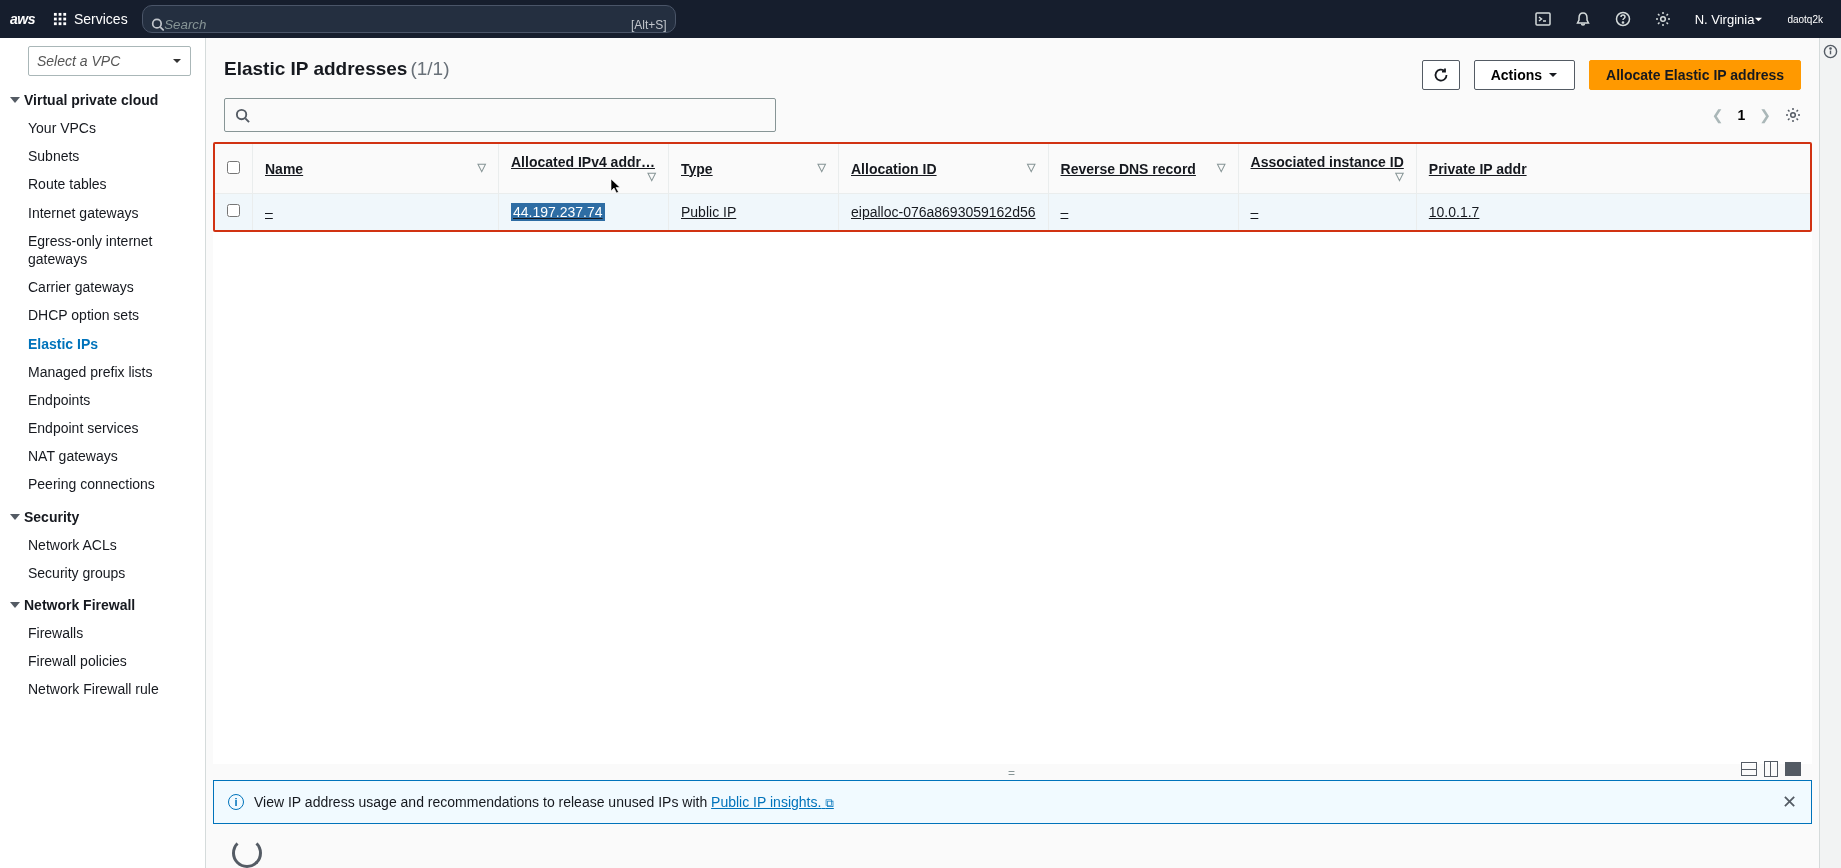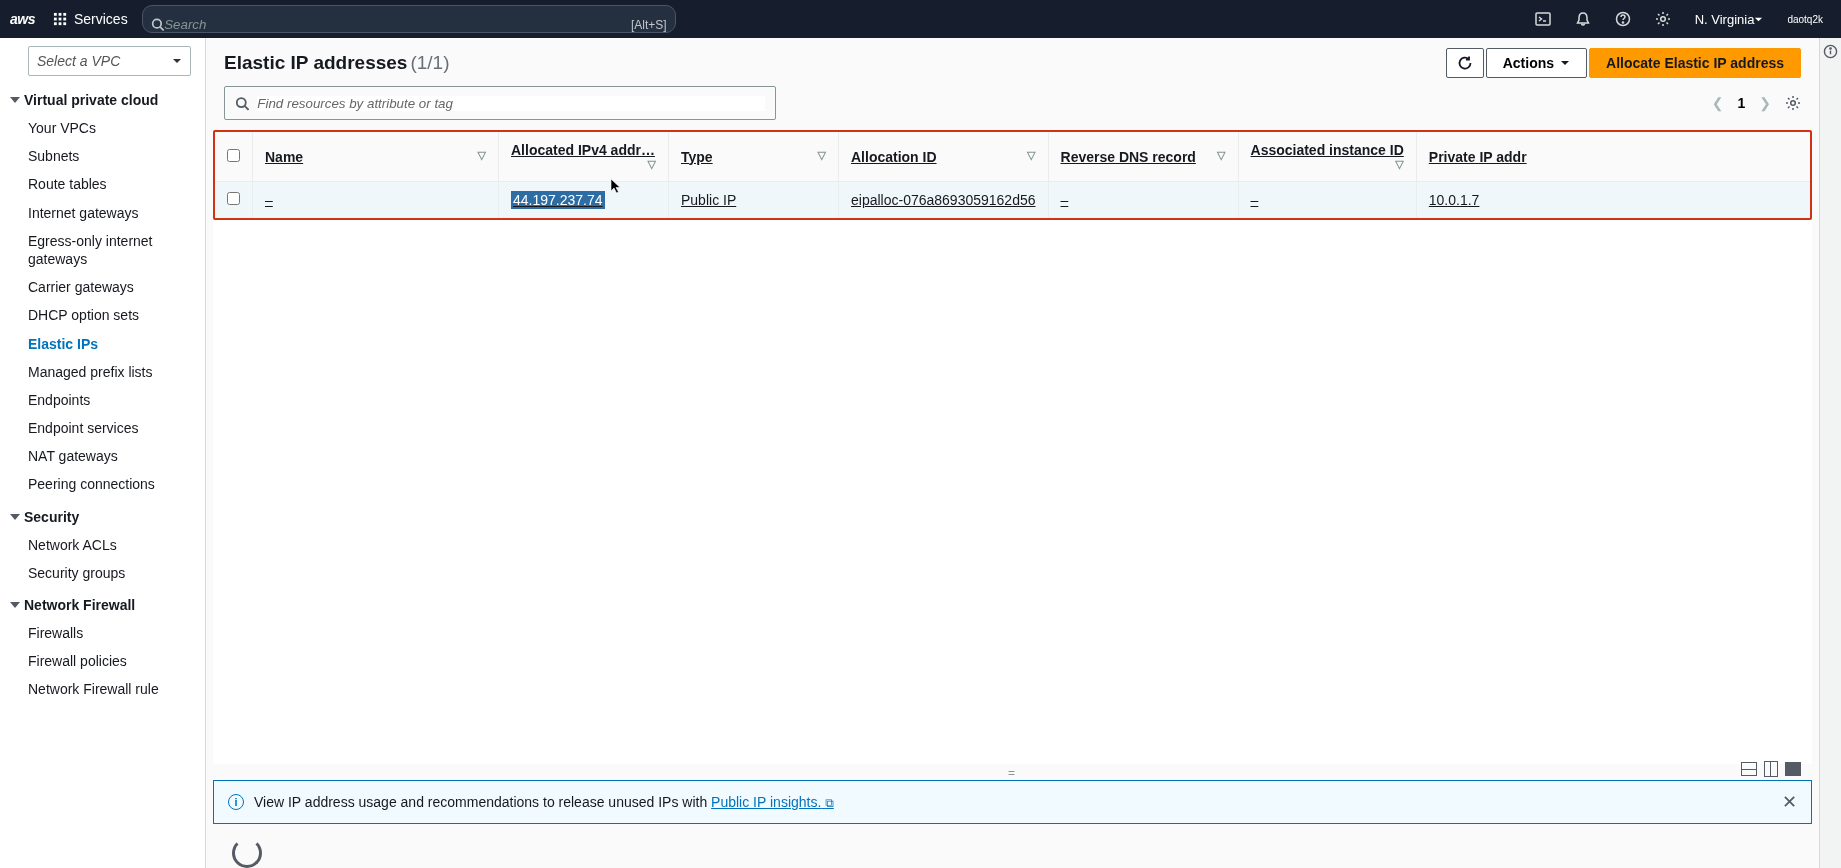--- a/index.html
+++ b/index.html
@@ -32,21 +32,21 @@
   .nav-group { margin: 4px 0; }
   .nav-group-header { display: flex; align-items: center; gap: 4px; padding: 6px 10px; font-weight: bold; color: #16191f; cursor: pointer; }
   .triang { width: 0; height: 0; border-left: 5px solid transparent; border-right: 5px solid transparent; border-top: 6px solid #545b64; }
   .nav-item { display: block; padding: 5px 10px 5px 28px; color: #16191f; cursor: pointer; line-height: 1.3; }
   .nav-item.active { color: #0073bb; font-weight: bold; }
   
   
   .main-header { display: flex; align-items: center; padding: 10px 18px 8px 18px; }
   .page-title { font-size: 19px; font-weight: bold; }
   .page-count { color: #687078; font-weight: normal; margin-left: 3px; font-size: 19px; }
-  .main-header-actions { margin-left: auto; display: flex; gap: 2px; }
+  .main-header-actions { margin-left: auto; display: flex; gap: 14px; margin-top: 12px; }
   .btn { border: 1px solid #545b64; background: #fff; border-radius: 2px; padding: 6px 16px; cursor: pointer; display: inline-flex; align-items: center; gap: 6px; font-size: 14px; font-weight: bold; }
   .btn.icon-only { padding: 6px 10px; }
   .btn.primary { background: #ff9900; border-color: #ff9900; color: #16191f; }
   
   
   .filter-row { padding: 0 18px 10px 18px; display: flex; align-items: center; }
   .filter-input { border: 1px solid #879596; border-radius: 2px; height: 34px; width: 552px; display: flex; align-items: center; padding: 0 10px; gap: 8px; }
   .filter-input input { border: none; outline: none; width: 100%; font-style: italic; }
   .filter-input input::placeholder { color: #666; }
   .pager { margin-left: auto; display: flex; align-items: center; gap: 14px; color: #687078; }
@@ -233,21 +233,20 @@
         <button class="btn primary">Allocate Elastic IP address</button>
       </div>
     </div>
 
     <div class="filter-row">
       <div class="filter-input">
         <svg class="icon14" viewBox="0 0 16 16" fill="none" stroke="#545b64" stroke-width="2">
             <circle cx="7" cy="7" r="5"></circle>
             <line x1="11" y1="11" x2="15" y2="15"></line>
           </svg>
-        <input placeholder="Find resources by attribute or tag" style="">
       </div>
       <div class="pager">
         <span class="nav-btn">❮</span>
         <span class="cur">1</span>
         <span class="nav-btn">❯</span>
         <span class="gear">
             <svg class="icon16" viewBox="0 0 16 16" fill="none" stroke="#545b64" stroke-width="1.5">
               <circle cx="8" cy="8" r="2.3"></circle>
               <path d="M8 1 L8 3 M8 13 L8 15 M1 8 L3 8 M13 8 L15 8 M3 3 L4.5 4.5 M11.5 11.5 L13 13 M3 13 L4.5 11.5 M11.5 4.5 L13 3"></path>
             </svg>

